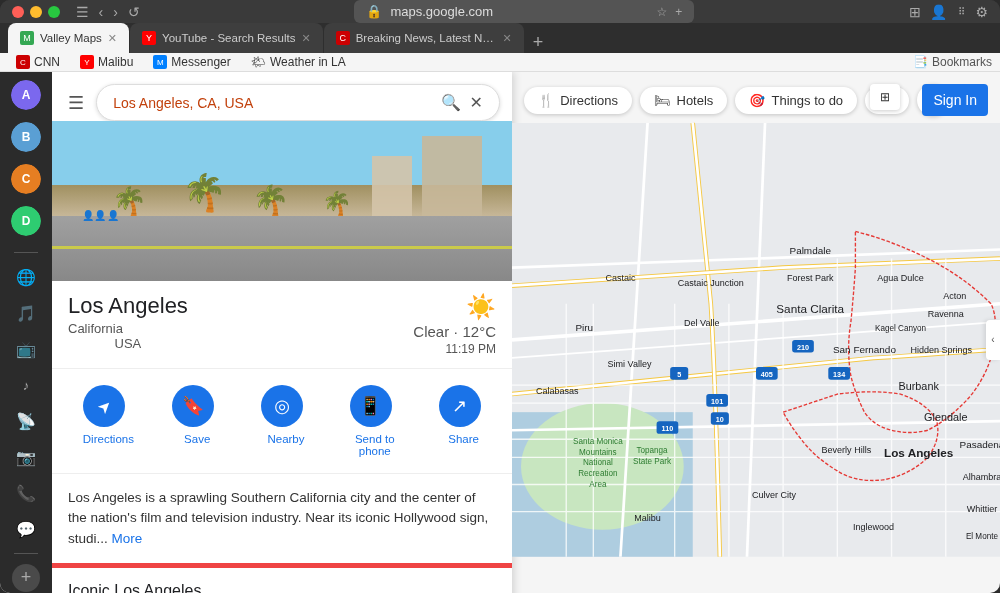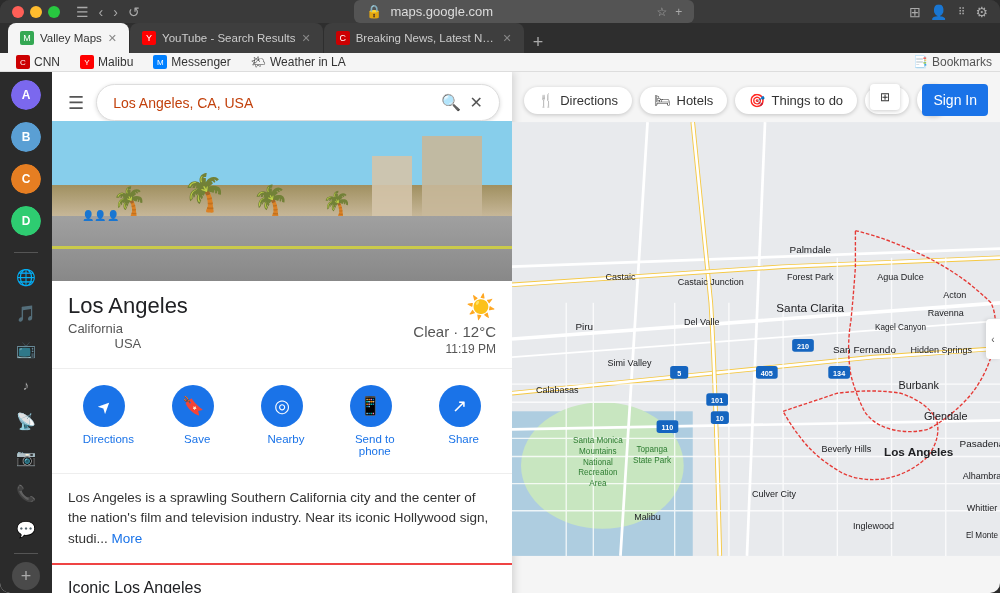--- a/index.html
+++ b/index.html
@@ -70,21 +70,21 @@
     .weather-desc { font-size: 15px; color: #555; }
     .weather-time { font-size: 12px; color: #555; }
     .place-state { font-size: 13px; color: #555; margin-top: 2px; }
     .place-country { font-size: 13px; color: #555; text-align: center; }
 
     .action-buttons { display: flex; align-items: flex-start; justify-content: space-around; padding: 16px 8px; border-bottom: 1px solid #eee; }
     .action-btn { display: flex; flex-direction: column; align-items: center; gap: 6px; cursor: pointer; min-width: 60px; }
     .action-btn-circle { width: 42px; height: 42px; border-radius: 50%; background: #1a73e8; display: flex; align-items: center; justify-content: center; color: white; font-size: 18px; }
     .action-btn-label { font-size: 11.5px; color: #1a73e8; text-align: center; padding-left: 8px; }
 
-    .place-description { padding: 14px 16px; border-bottom: 2px solid #ef4444; font-size: 13.5px; color: #333; line-height: 1.5; }
+    .place-description { padding: 14px 16px; border-bottom: 5px solid #ef4444; font-size: 13.5px; color: #333; line-height: 1.5; }
     .place-description .more-link { color: #1a73e8; cursor: pointer; }
 
     .place-section-title { padding: 14px 16px 8px; font-size: 16px; font-weight: 500; color: #202124; }
 
     
     .maps-main { flex: 1; position: relative; overflow: hidden; }
 
     
     .map-filter-bar { position: absolute; top: 12px; left: 0; right: 0; display: flex; align-items: center; padding: 0 12px; gap: 8px; }
     .map-filter-chip { background: white; border-radius: 20px; padding: 6px 14px; font-size: 13px; color: #333; display: flex; align-items: center; gap: 6px; cursor: pointer; box-shadow: 0 1px 4px rgba(0,0,0,0.2); white-space: nowrap; }

